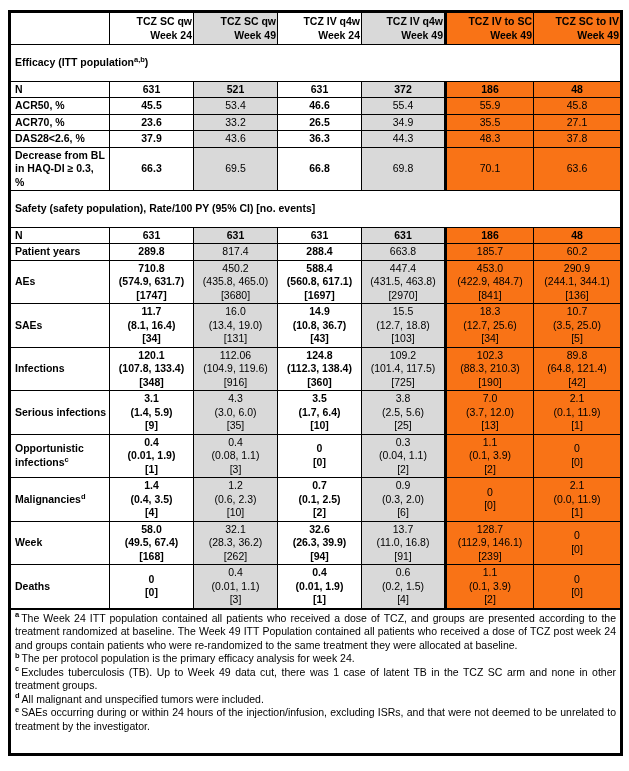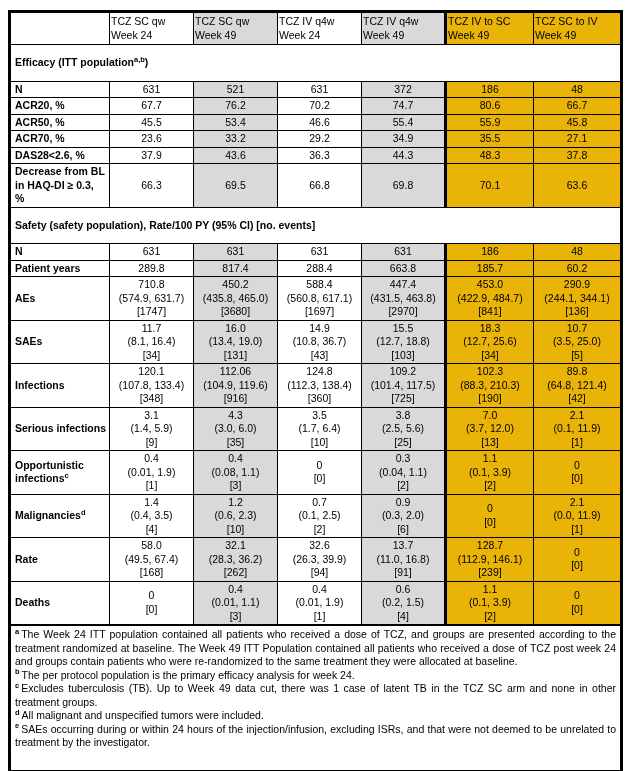--- a/index.html
+++ b/index.html
@@ -9,30 +9,30 @@
     position: relative; overflow: hidden;
     font-family: "Liberation Sans", sans-serif; color: #000;
   }
   table {
     border-collapse: collapse; table-layout: fixed; width: 612px;
     margin: 10px 0 0 8px;
     border: 3px solid #000;
     font-size: 10.5px; line-height: 13.5px; color: #000;
   }
   th, td { border: 1px solid #000; padding: 1px 2px; vertical-align: middle; }
-  .hdr { font-weight: normal; text-align: left; white-space: pre-line; padding: 2px 1px; }
+  .hdr { font-weight: bold; text-align: right; white-space: pre-line; padding: 2px 1px; }
   .corner { background: #fff; }
   .section { font-weight: bold; text-align: left; background: #fff; padding: 11px 4px; }
   .lbl { font-weight: bold; text-align: left; padding: 1px 2px 1px 4px; background: #fff; }
   .lbl .lines { white-space: pre-line; }
   .val { text-align: center; white-space: pre-line; }
   .gray  { background: #d9d9d9; }
-  .light { background: #eab308; }
+  .light { background: #f97316; }
   .white { background: #ffffff; }
-  .b { font-weight: normal; }
+  .b { font-weight: bold; }
   .divider { border-right: 3px solid #000; }
   sup { font-size: 7.5px; line-height: 0; vertical-align: super; font-weight: bold; }
   .footnotes { border-top: 2px solid #000; padding: 2px 4px 20px 4px; background: #fff; }
   .fn { text-align: justify; font-size: 10.5px; line-height: 13.5px; }
   .fn sup { margin-right: 2px; }
 </style>
 </head>
 <body>
 
 <div class="page">
@@ -70,42 +70,33 @@
         <tr>
           <td class="lbl"><span class="lines">N</span></td>
           <td class="val white b">631</td>
           <td class="val gray b">521</td>
           <td class="val white b">631</td>
           <td class="val gray divider b">372</td>
           <td class="val light b">186</td>
           <td class="val light b">48</td>
         </tr>
         <tr>
-          <td class="lbl"><span class="lines">ACR20, %</span></td>
-          <td class="val white b">67.7</td>
-          <td class="val gray">76.2</td>
-          <td class="val white b">70.2</td>
-          <td class="val gray divider">74.7</td>
-          <td class="val light">80.6</td>
-          <td class="val light">66.7</td>
-        </tr>
-        <tr>
           <td class="lbl"><span class="lines">ACR50, %</span></td>
           <td class="val white b">45.5</td>
           <td class="val gray">53.4</td>
           <td class="val white b">46.6</td>
           <td class="val gray divider">55.4</td>
           <td class="val light">55.9</td>
           <td class="val light">45.8</td>
         </tr>
         <tr>
           <td class="lbl"><span class="lines">ACR70, %</span></td>
           <td class="val white b">23.6</td>
           <td class="val gray">33.2</td>
-          <td class="val white b">29.2</td>
+          <td class="val white b">26.5</td>
           <td class="val gray divider">34.9</td>
           <td class="val light">35.5</td>
           <td class="val light">27.1</td>
         </tr>
         <tr>
           <td class="lbl"><span class="lines">DAS28&lt;2.6, %</span></td>
           <td class="val white b">37.9</td>
           <td class="val gray">43.6</td>
           <td class="val white b">36.3</td>
           <td class="val gray divider">44.3</td>
@@ -262,21 +253,21 @@
           <td class="val gray divider">0.9
 (0.3, 2.0)
 [6]</td>
           <td class="val light">0
 [0]</td>
           <td class="val light">2.1
 (0.0, 11.9)
 [1]</td>
         </tr>
         <tr>
-          <td class="lbl"><span class="lines">Rate</span></td>
+          <td class="lbl"><span class="lines">Week</span></td>
           <td class="val white b">58.0
 (49.5, 67.4)
 [168]</td>
           <td class="val gray">32.1
 (28.3, 36.2)
 [262]</td>
           <td class="val white b">32.6
 (26.3, 39.9)
 [94]</td>
           <td class="val gray divider">13.7

